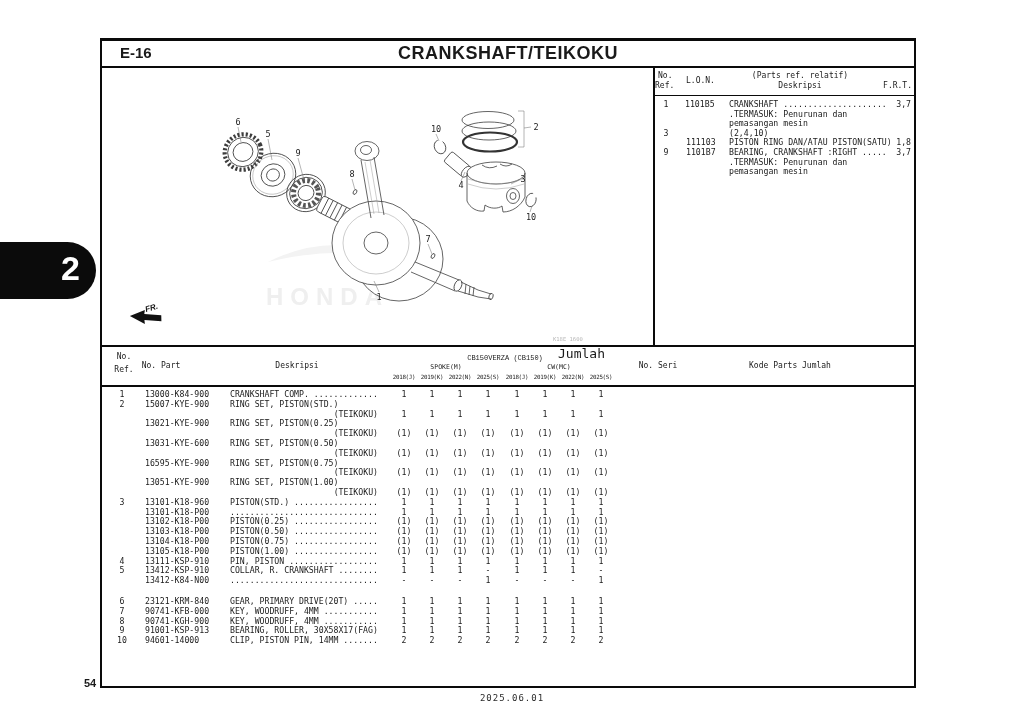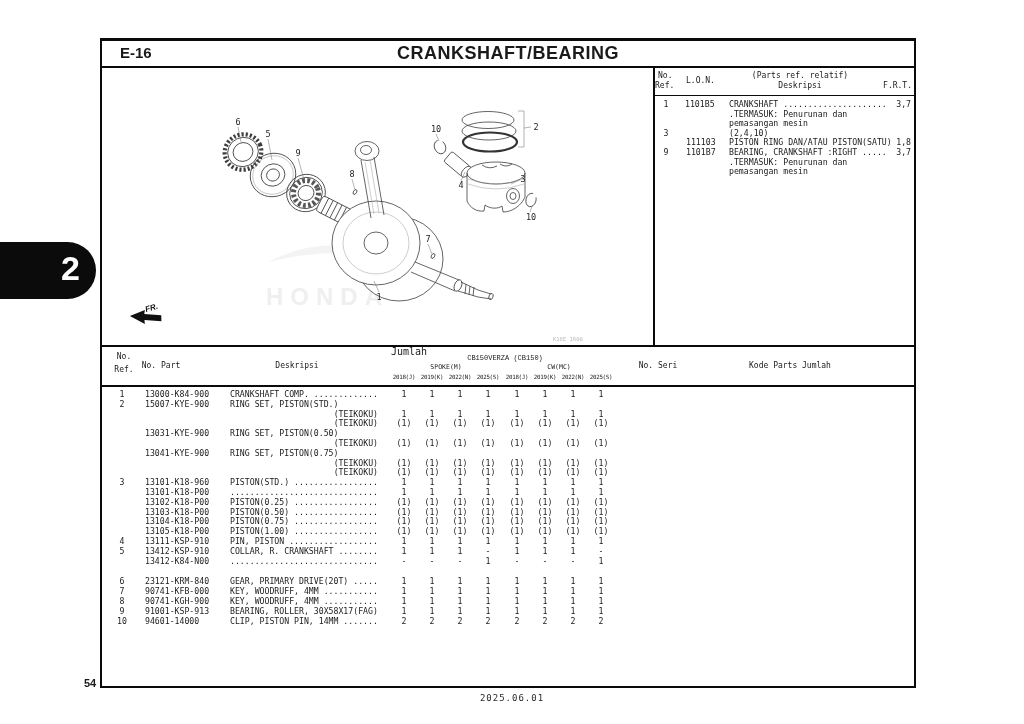--- a/index.html
+++ b/index.html
@@ -39,21 +39,21 @@
 </head>
 <body>
 
 <div class="abs page-border"></div>
 <div class="abs hline" style="left:102px;top:66px;width:812px;height:2px;"></div>
 <div class="abs vline" style="left:653px;top:68px;width:1.5px;height:277px;"></div>
 <div class="abs hline" style="left:102px;top:345px;width:812px;height:1.5px;"></div>
 <div class="abs hline" style="left:102px;top:385px;width:812px;height:2px;"></div>
 
 <div class="abs code">E-16</div>
-<div class="abs title">CRANKSHAFT/BEARING</div>
+<div class="abs title">CRANKSHAFT/TEIKOKU</div>
 
 <div class="abs tab">
   <span>2</span>
 </div>
 
 <svg class="abs" style="left:103px;top:68px;" width="550" height="277" viewBox="103 68 550 277">
 
   <g>
     <path d="M268,262 Q330,230 400,258 Q332,246 268,262 Z" fill="#f3f3f3" stroke="none"></path>
     <text x="266" y="305" font-size="24" letter-spacing="7" fill="#efefef" stroke="none" font-family="Liberation Sans, sans-serif" font-weight="bold">HONDA</text>
@@ -204,46 +204,48 @@
     <div class="lon-row"><span class="c " style="left: 4px; width: 18px; text-align: center;"></span><span class="c " style="left: 33px;">111103</span><span class="c " style="left: 76px;">PISTON RING DAN/ATAU PISTON(SATU)</span><span class="c " style="left: 222px; width: 36px; text-align: right;">1,8</span></div>
     <div class="lon-row"><span class="c " style="left: 4px; width: 18px; text-align: center;">9</span><span class="c " style="left: 33px;">1101B7</span><span class="c " style="left: 76px;">BEARING, CRANKSHAFT :RIGHT .....</span><span class="c " style="left: 222px; width: 36px; text-align: right;">3,7</span></div>
     <div class="lon-row"><span class="c " style="left: 4px; width: 18px; text-align: center;"></span><span class="c " style="left: 33px;"></span><span class="c " style="left: 76px;">.TERMASUK: Penurunan dan</span><span class="c " style="left: 222px; width: 36px; text-align: right;"></span></div>
     <div class="lon-row"><span class="c " style="left: 4px; width: 18px; text-align: center;"></span><span class="c " style="left: 33px;"></span><span class="c " style="left: 76px;">pemasangan mesin</span><span class="c " style="left: 222px; width: 36px; text-align: right;"></span></div>
   </div>
 
 <div class="abs th" style="left:110px;top:352px;width:28px;text-align:center;">No.</div>
 <div class="abs th" style="left:110px;top:365px;width:28px;text-align:center;">Ref.</div>
 <div class="abs th" style="left:125px;top:361px;width:72px;text-align:center;">No. Part</div>
 <div class="abs th" style="left:246px;top:361px;width:102px;text-align:center;">Deskripsi</div>
-<div class="abs th" style="left:391px;top:346px;width:200px;text-align:left;font-size:10px;">Jumlah</div>
+<div class="abs th" style="left:405px;top:346px;width:200px;text-align:right;font-size:13px;">Jumlah</div>
 <div class="abs th" style="left:405px;top:354px;width:200px;text-align:center;font-size:7px;font-family:Liberation Mono, monospace;">CB150VERZA (CB150)</div>
 <div class="abs th" style="left:390px;top:363px;width:112px;text-align:center;font-size:6.5px;">SPOKE(M)</div>
 <div class="abs th" style="left:503px;top:363px;width:112px;text-align:center;font-size:6.5px;">CW(MC)</div>
 <div class="abs" style="left:0;top:0;" id="years">
     <span class="yr" style="left: 389px; top: 374px;">2018(J)</span>
     <span class="yr" style="left: 417px; top: 374px;">2019(K)</span>
     <span class="yr" style="left: 445px; top: 374px;">2022(N)</span>
     <span class="yr" style="left: 473px; top: 374px;">2025(S)</span>
     <span class="yr" style="left: 502px; top: 374px;">2018(J)</span>
     <span class="yr" style="left: 530px; top: 374px;">2019(K)</span>
     <span class="yr" style="left: 558px; top: 374px;">2022(N)</span>
     <span class="yr" style="left: 586px; top: 374px;">2025(S)</span>
   </div>
 <div class="abs th" style="left:613px;top:361px;width:90px;text-align:center;">No. Seri</div>
 <div class="abs th" style="left:715px;top:361px;width:150px;text-align:center;">Kode Parts Jumlah</div>
 
 <div class="abs" style="left:103px;top:390px;width:813px;" id="parts-rows">
     <div class="t-line"><span class="c " style="left: 6px; width: 26px; text-align: center;">1</span><span class="c " style="left: 42px;">13000-K84-900</span><span class="c " style="left: 127px;">CRANKSHAFT COMP. .............</span><span class="c qty" style="left: 286px; width: 30px; text-align: center;">1</span><span class="c qty" style="left: 314px; width: 30px; text-align: center;">1</span><span class="c qty" style="left: 342px; width: 30px; text-align: center;">1</span><span class="c qty" style="left: 370px; width: 30px; text-align: center;">1</span><span class="c qty" style="left: 399px; width: 30px; text-align: center;">1</span><span class="c qty" style="left: 427px; width: 30px; text-align: center;">1</span><span class="c qty" style="left: 455px; width: 30px; text-align: center;">1</span><span class="c qty" style="left: 483px; width: 30px; text-align: center;">1</span></div>
     <div class="t-line"><span class="c " style="left: 6px; width: 26px; text-align: center;">2</span><span class="c " style="left: 42px;">15007-KYE-900</span><span class="c " style="left: 127px;">RING SET, PISTON(STD.)</span></div>
     <div class="t-line"><span class="c " style="left: 127px; width: 148px; text-align: right;">(TEIKOKU)</span><span class="c qty" style="left: 286px; width: 30px; text-align: center;">1</span><span class="c qty" style="left: 314px; width: 30px; text-align: center;">1</span><span class="c qty" style="left: 342px; width: 30px; text-align: center;">1</span><span class="c qty" style="left: 370px; width: 30px; text-align: center;">1</span><span class="c qty" style="left: 399px; width: 30px; text-align: center;">1</span><span class="c qty" style="left: 427px; width: 30px; text-align: center;">1</span><span class="c qty" style="left: 455px; width: 30px; text-align: center;">1</span><span class="c qty" style="left: 483px; width: 30px; text-align: center;">1</span></div>
-    <div class="t-line"><span class="c " style="left: 127px; width: 148px; text-align: right;">(TEIKOKU)</span><span class="c qty" style="left: 286px; width: 30px; text-align: center;">(1)</span><span class="c qty" style="left: 314px; width: 30px; text-align: center;">(1)</span><span class="c qty" style="left: 342px; width: 30px; text-align: center;">(1)</span><span class="c qty" style="left: 370px; width: 30px; text-align: center;">(1)</span><span class="c qty" style="left: 399px; width: 30px; text-align: center;">(1)</span><span class="c qty" style="left: 427px; width: 30px; text-align: center;">(1)</span><span class="c qty" style="left: 455px; width: 30px; text-align: center;">(1)</span><span class="c qty" style="left: 483px; width: 30px; text-align: center;">(1)</span></div>
-    <div class="t-line"><span class="c " style="left: 42px;">13031-KYE-900</span><span class="c " style="left: 127px;">RING SET, PISTON(0.50)</span></div>
-    <div class="t-line"><span class="c " style="left: 127px; width: 148px; text-align: right;">(TEIKOKU)</span><span class="c qty" style="left: 286px; width: 30px; text-align: center;">(1)</span><span class="c qty" style="left: 314px; width: 30px; text-align: center;">(1)</span><span class="c qty" style="left: 342px; width: 30px; text-align: center;">(1)</span><span class="c qty" style="left: 370px; width: 30px; text-align: center;">(1)</span><span class="c qty" style="left: 399px; width: 30px; text-align: center;">(1)</span><span class="c qty" style="left: 427px; width: 30px; text-align: center;">(1)</span><span class="c qty" style="left: 455px; width: 30px; text-align: center;">(1)</span><span class="c qty" style="left: 483px; width: 30px; text-align: center;">(1)</span></div>
-    <div class="t-line"><span class="c " style="left: 42px;">13041-KYE-900</span><span class="c " style="left: 127px;">RING SET, PISTON(0.75)</span></div>
-    <div class="t-line"><span class="c " style="left: 127px; width: 148px; text-align: right;">(TEIKOKU)</span><span class="c qty" style="left: 286px; width: 30px; text-align: center;">(1)</span><span class="c qty" style="left: 314px; width: 30px; text-align: center;">(1)</span><span class="c qty" style="left: 342px; width: 30px; text-align: center;">(1)</span><span class="c qty" style="left: 370px; width: 30px; text-align: center;">(1)</span><span class="c qty" style="left: 399px; width: 30px; text-align: center;">(1)</span><span class="c qty" style="left: 427px; width: 30px; text-align: center;">(1)</span><span class="c qty" style="left: 455px; width: 30px; text-align: center;">(1)</span><span class="c qty" style="left: 483px; width: 30px; text-align: center;">(1)</span></div>
+    <div class="t-line"><span class="c " style="left: 42px;">13021-KYE-900</span><span class="c " style="left: 127px;">RING SET, PISTON(0.25)</span></div>
+    <div class="t-line"><span class="c " style="left: 127px; width: 148px; text-align: right;">(TEIKOKU)</span><span class="c qty" style="left: 286px; width: 30px; text-align: center;">(1)</span><span class="c qty" style="left: 314px; width: 30px; text-align: center;">(1)</span><span class="c qty" style="left: 342px; width: 30px; text-align: center;">(1)</span><span class="c qty" style="left: 370px; width: 30px; text-align: center;">(1)</span><span class="c qty" style="left: 399px; width: 30px; text-align: center;">(1)</span><span class="c qty" style="left: 427px; width: 30px; text-align: center;">(1)</span><span class="c qty" style="left: 455px; width: 30px; text-align: center;">(1)</span><span class="c qty" style="left: 483px; width: 30px; text-align: center;">(1)</span></div>
+    <div class="t-line"><span class="c " style="left: 42px;">13031-KYE-600</span><span class="c " style="left: 127px;">RING SET, PISTON(0.50)</span></div>
+    <div class="t-line"><span class="c " style="left: 127px; width: 148px; text-align: right;">(TEIKOKU)</span><span class="c qty" style="left: 286px; width: 30px; text-align: center;">(1)</span><span class="c qty" style="left: 314px; width: 30px; text-align: center;">(1)</span><span class="c qty" style="left: 342px; width: 30px; text-align: center;">(1)</span><span class="c qty" style="left: 370px; width: 30px; text-align: center;">(1)</span><span class="c qty" style="left: 399px; width: 30px; text-align: center;">(1)</span><span class="c qty" style="left: 427px; width: 30px; text-align: center;">(1)</span><span class="c qty" style="left: 455px; width: 30px; text-align: center;">(1)</span><span class="c qty" style="left: 483px; width: 30px; text-align: center;">(1)</span></div>
+    <div class="t-line"><span class="c " style="left: 42px;">16595-KYE-900</span><span class="c " style="left: 127px;">RING SET, PISTON(0.75)</span></div>
+    <div class="t-line"><span class="c " style="left: 127px; width: 148px; text-align: right;">(TEIKOKU)</span><span class="c qty" style="left: 286px; width: 30px; text-align: center;">(1)</span><span class="c qty" style="left: 314px; width: 30px; text-align: center;">(1)</span><span class="c qty" style="left: 342px; width: 30px; text-align: center;">(1)</span><span class="c qty" style="left: 370px; width: 30px; text-align: center;">(1)</span><span class="c qty" style="left: 399px; width: 30px; text-align: center;">(1)</span><span class="c qty" style="left: 427px; width: 30px; text-align: center;">(1)</span><span class="c qty" style="left: 455px; width: 30px; text-align: center;">(1)</span><span class="c qty" style="left: 483px; width: 30px; text-align: center;">(1)</span></div>
+    <div class="t-line"><span class="c " style="left: 42px;">13051-KYE-900</span><span class="c " style="left: 127px;">RING SET, PISTON(1.00)</span></div>
     <div class="t-line"><span class="c " style="left: 127px; width: 148px; text-align: right;">(TEIKOKU)</span><span class="c qty" style="left: 286px; width: 30px; text-align: center;">(1)</span><span class="c qty" style="left: 314px; width: 30px; text-align: center;">(1)</span><span class="c qty" style="left: 342px; width: 30px; text-align: center;">(1)</span><span class="c qty" style="left: 370px; width: 30px; text-align: center;">(1)</span><span class="c qty" style="left: 399px; width: 30px; text-align: center;">(1)</span><span class="c qty" style="left: 427px; width: 30px; text-align: center;">(1)</span><span class="c qty" style="left: 455px; width: 30px; text-align: center;">(1)</span><span class="c qty" style="left: 483px; width: 30px; text-align: center;">(1)</span></div>
     <div class="t-line"><span class="c " style="left: 6px; width: 26px; text-align: center;">3</span><span class="c " style="left: 42px;">13101-K18-960</span><span class="c " style="left: 127px;">PISTON(STD.) .................</span><span class="c qty" style="left: 286px; width: 30px; text-align: center;">1</span><span class="c qty" style="left: 314px; width: 30px; text-align: center;">1</span><span class="c qty" style="left: 342px; width: 30px; text-align: center;">1</span><span class="c qty" style="left: 370px; width: 30px; text-align: center;">1</span><span class="c qty" style="left: 399px; width: 30px; text-align: center;">1</span><span class="c qty" style="left: 427px; width: 30px; text-align: center;">1</span><span class="c qty" style="left: 455px; width: 30px; text-align: center;">1</span><span class="c qty" style="left: 483px; width: 30px; text-align: center;">1</span></div>
     <div class="t-line"><span class="c " style="left: 42px;">13101-K18-P00</span><span class="c " style="left: 127px;">..............................</span><span class="c qty" style="left: 286px; width: 30px; text-align: center;">1</span><span class="c qty" style="left: 314px; width: 30px; text-align: center;">1</span><span class="c qty" style="left: 342px; width: 30px; text-align: center;">1</span><span class="c qty" style="left: 370px; width: 30px; text-align: center;">1</span><span class="c qty" style="left: 399px; width: 30px; text-align: center;">1</span><span class="c qty" style="left: 427px; width: 30px; text-align: center;">1</span><span class="c qty" style="left: 455px; width: 30px; text-align: center;">1</span><span class="c qty" style="left: 483px; width: 30px; text-align: center;">1</span></div>
     <div class="t-line"><span class="c " style="left: 42px;">13102-K18-P00</span><span class="c " style="left: 127px;">PISTON(0.25) .................</span><span class="c qty" style="left: 286px; width: 30px; text-align: center;">(1)</span><span class="c qty" style="left: 314px; width: 30px; text-align: center;">(1)</span><span class="c qty" style="left: 342px; width: 30px; text-align: center;">(1)</span><span class="c qty" style="left: 370px; width: 30px; text-align: center;">(1)</span><span class="c qty" style="left: 399px; width: 30px; text-align: center;">(1)</span><span class="c qty" style="left: 427px; width: 30px; text-align: center;">(1)</span><span class="c qty" style="left: 455px; width: 30px; text-align: center;">(1)</span><span class="c qty" style="left: 483px; width: 30px; text-align: center;">(1)</span></div>
     <div class="t-line"><span class="c " style="left: 42px;">13103-K18-P00</span><span class="c " style="left: 127px;">PISTON(0.50) .................</span><span class="c qty" style="left: 286px; width: 30px; text-align: center;">(1)</span><span class="c qty" style="left: 314px; width: 30px; text-align: center;">(1)</span><span class="c qty" style="left: 342px; width: 30px; text-align: center;">(1)</span><span class="c qty" style="left: 370px; width: 30px; text-align: center;">(1)</span><span class="c qty" style="left: 399px; width: 30px; text-align: center;">(1)</span><span class="c qty" style="left: 427px; width: 30px; text-align: center;">(1)</span><span class="c qty" style="left: 455px; width: 30px; text-align: center;">(1)</span><span class="c qty" style="left: 483px; width: 30px; text-align: center;">(1)</span></div>
     <div class="t-line"><span class="c " style="left: 42px;">13104-K18-P00</span><span class="c " style="left: 127px;">PISTON(0.75) .................</span><span class="c qty" style="left: 286px; width: 30px; text-align: center;">(1)</span><span class="c qty" style="left: 314px; width: 30px; text-align: center;">(1)</span><span class="c qty" style="left: 342px; width: 30px; text-align: center;">(1)</span><span class="c qty" style="left: 370px; width: 30px; text-align: center;">(1)</span><span class="c qty" style="left: 399px; width: 30px; text-align: center;">(1)</span><span class="c qty" style="left: 427px; width: 30px; text-align: center;">(1)</span><span class="c qty" style="left: 455px; width: 30px; text-align: center;">(1)</span><span class="c qty" style="left: 483px; width: 30px; text-align: center;">(1)</span></div>
     <div class="t-line"><span class="c " style="left: 42px;">13105-K18-P00</span><span class="c " style="left: 127px;">PISTON(1.00) .................</span><span class="c qty" style="left: 286px; width: 30px; text-align: center;">(1)</span><span class="c qty" style="left: 314px; width: 30px; text-align: center;">(1)</span><span class="c qty" style="left: 342px; width: 30px; text-align: center;">(1)</span><span class="c qty" style="left: 370px; width: 30px; text-align: center;">(1)</span><span class="c qty" style="left: 399px; width: 30px; text-align: center;">(1)</span><span class="c qty" style="left: 427px; width: 30px; text-align: center;">(1)</span><span class="c qty" style="left: 455px; width: 30px; text-align: center;">(1)</span><span class="c qty" style="left: 483px; width: 30px; text-align: center;">(1)</span></div>
     <div class="t-line"><span class="c " style="left: 6px; width: 26px; text-align: center;">4</span><span class="c " style="left: 42px;">13111-KSP-910</span><span class="c " style="left: 127px;">PIN, PISTON ..................</span><span class="c qty" style="left: 286px; width: 30px; text-align: center;">1</span><span class="c qty" style="left: 314px; width: 30px; text-align: center;">1</span><span class="c qty" style="left: 342px; width: 30px; text-align: center;">1</span><span class="c qty" style="left: 370px; width: 30px; text-align: center;">1</span><span class="c qty" style="left: 399px; width: 30px; text-align: center;">1</span><span class="c qty" style="left: 427px; width: 30px; text-align: center;">1</span><span class="c qty" style="left: 455px; width: 30px; text-align: center;">1</span><span class="c qty" style="left: 483px; width: 30px; text-align: center;">1</span></div>
     <div class="t-line"><span class="c " style="left: 6px; width: 26px; text-align: center;">5</span><span class="c " style="left: 42px;">13412-KSP-910</span><span class="c " style="left: 127px;">COLLAR, R. CRANKSHAFT ........</span><span class="c qty" style="left: 286px; width: 30px; text-align: center;">1</span><span class="c qty" style="left: 314px; width: 30px; text-align: center;">1</span><span class="c qty" style="left: 342px; width: 30px; text-align: center;">1</span><span class="c qty" style="left: 370px; width: 30px; text-align: center;">-</span><span class="c qty" style="left: 399px; width: 30px; text-align: center;">1</span><span class="c qty" style="left: 427px; width: 30px; text-align: center;">1</span><span class="c qty" style="left: 455px; width: 30px; text-align: center;">1</span><span class="c qty" style="left: 483px; width: 30px; text-align: center;">-</span></div>
     <div class="t-line"><span class="c " style="left: 42px;">13412-K84-N00</span><span class="c " style="left: 127px;">..............................</span><span class="c qty" style="left: 286px; width: 30px; text-align: center;">-</span><span class="c qty" style="left: 314px; width: 30px; text-align: center;">-</span><span class="c qty" style="left: 342px; width: 30px; text-align: center;">-</span><span class="c qty" style="left: 370px; width: 30px; text-align: center;">1</span><span class="c qty" style="left: 399px; width: 30px; text-align: center;">-</span><span class="c qty" style="left: 427px; width: 30px; text-align: center;">-</span><span class="c qty" style="left: 455px; width: 30px; text-align: center;">-</span><span class="c qty" style="left: 483px; width: 30px; text-align: center;">1</span></div>

